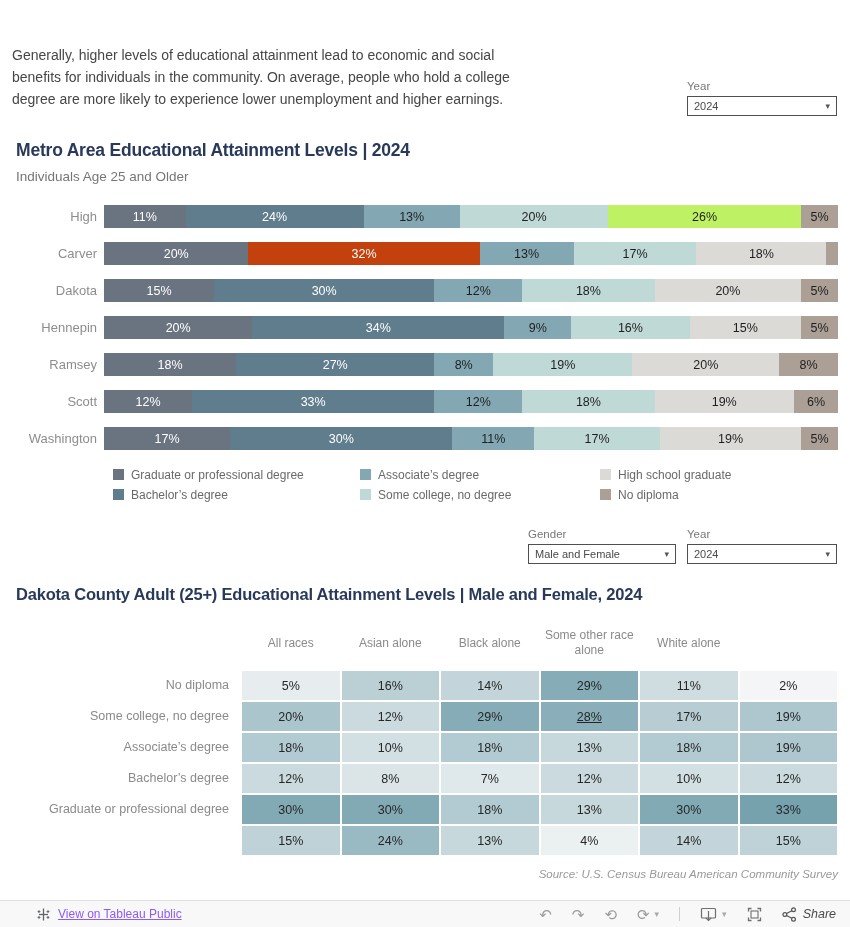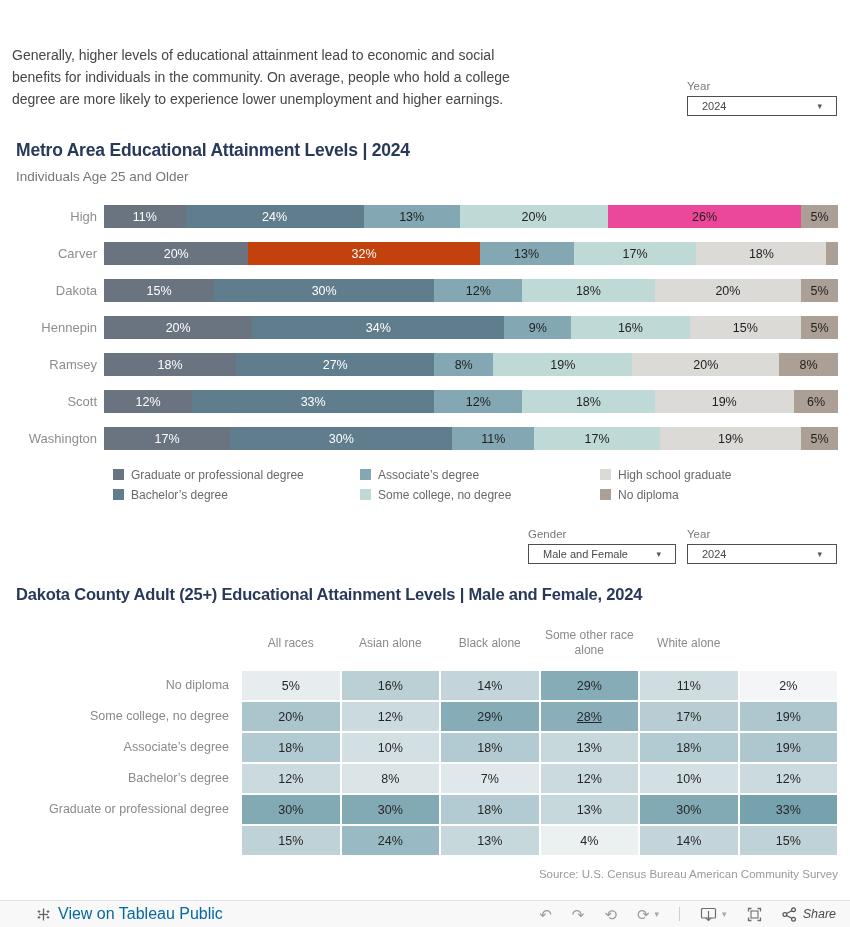--- a/index.html
+++ b/index.html
@@ -6,21 +6,21 @@
   .page{position:relative;width:850px;height:927px;background:#fff;overflow:hidden;
         font-family:"Liberation Sans","DejaVu Sans",sans-serif;color:#333;}
   
   .intro{position:absolute;left:12px;top:44px;width:620px;margin:0;
          font-size:14px;line-height:22px;color:#464646;white-space:pre-line;}
   
   .filter{position:absolute;}
   .filter-label{font-size:11.5px;color:#787878;margin-bottom:4px;}
   .dropdown{box-sizing:border-box;border:1px solid #4f4f4f;background:#fff;height:20px;
             display:flex;align-items:center;justify-content:space-between;
-            padding:0 14px;font-size:11px;color:#4a4a4a;cursor:pointer;}
+            padding:0 6px;font-size:11px;color:#4a4a4a;cursor:pointer;}
   .caret{font-size:9px;color:#555;margin-left:6px;}
   .f-year-top{left:687px;top:80px;width:150px;}
   .f-gender{left:528px;top:528px;width:148px;}
   .f-year-bot{left:687px;top:528px;width:150px;}
   
   .title1{position:absolute;left:16px;top:140px;margin:0;font-size:17.5px;font-weight:bold;
           color:#28395a;letter-spacing:-0.2px;}
   .subtitle1{position:absolute;left:16px;top:169px;font-size:13.5px;color:#767676;}
   .title2{position:absolute;left:16px;top:585px;margin:0;font-size:16.5px;font-weight:bold;
           color:#28395a;letter-spacing:-0.2px;}
@@ -40,27 +40,27 @@
   .legend-text{font-size:12px;color:#696969;white-space:nowrap;}
   
   .heat-header{position:absolute;left:241px;top:622px;width:597px;display:flex;}
   .heat-th{width:99.5px;height:42px;display:flex;align-items:center;justify-content:center;
            text-align:center;font-size:12px;line-height:15px;color:#8a8a8a;}
   .heat-rowlabels{position:absolute;left:0;top:670px;width:229px;}
   .heat-rowlabel{height:31px;line-height:31px;text-align:right;font-size:12.5px;color:#8a8a8a;white-space:nowrap;}
   .heat-grid{position:absolute;left:241px;top:670px;width:597px;display:flex;flex-wrap:wrap;}
   .heat-cell{box-sizing:border-box;width:99.5px;height:31px;border:1px solid #fff;
              display:flex;align-items:center;justify-content:center;font-size:12.5px;color:#262626;}
-  .source{position:absolute;right:12px;top:868px;font-size:11.5px;color:#9a9a9a;}
+  .source{position:absolute;right:12px;top:868px;font-size:11.5px;font-style:italic;color:#9a9a9a;}
   
   .toolbar{position:absolute;left:0;top:900px;width:850px;height:27px;box-sizing:border-box;
            background:#f8f8f8;border-top:1px solid #e0e0e0;display:flex;align-items:center;
            justify-content:space-between;}
   .tb-left{display:flex;align-items:center;margin-left:36px;cursor:pointer;}
-  .tb-left-text{font-size:16px;color:#0369a1;margin-left:7px;}
+  .tb-left-text{font-size:12px;color:#8b5cf6;margin-left:7px;text-decoration:underline;}
   .tb-right{display:flex;align-items:center;margin-right:14px;}
   .tb-icon{color:#9b9b9b;font-size:15px;line-height:15px;margin-left:20px;cursor:pointer;}
   .tb-caret{font-size:9px;color:#a8a8a8;margin-left:5px;cursor:pointer;}
   .tb-sep{width:1px;height:14px;background:#cfcfcf;margin-left:20px;}
   .tb-svg{margin-left:20px;cursor:pointer;display:flex;align-items:center;font-style:italic;}
   .tb-share-text{font-size:12.5px;color:#4a4a4a;margin-left:6px;}
 </style>
 </head>
 <body>
 
@@ -90,21 +90,21 @@
           </div>
           <div class="seg" style="flex-grow: 24; background-color: rgb(95, 125, 140);">
             <span class="seg-label light">24%</span>
           </div>
           <div class="seg" style="flex-grow: 13; background-color: rgb(131, 168, 179);">
             <span class="seg-label dark">13%</span>
           </div>
           <div class="seg" style="flex-grow: 20; background-color: rgb(191, 217, 215);">
             <span class="seg-label dark">20%</span>
           </div>
-          <div class="seg" style="flex-grow: 26; background-color: #ec4899;">
+          <div class="seg" style="flex-grow: 26; background-color: #bef264;">
             <span class="seg-label dark">26%</span>
           </div>
           <div class="seg" style="flex-grow: 5; background-color: rgb(171, 159, 150);">
             <span class="seg-label dark">5%</span>
           </div>
         </div>
       </div>
       <div class="bar-row">
         <div class="bar-cat">Carver</div>
         <div class="bar-track">

